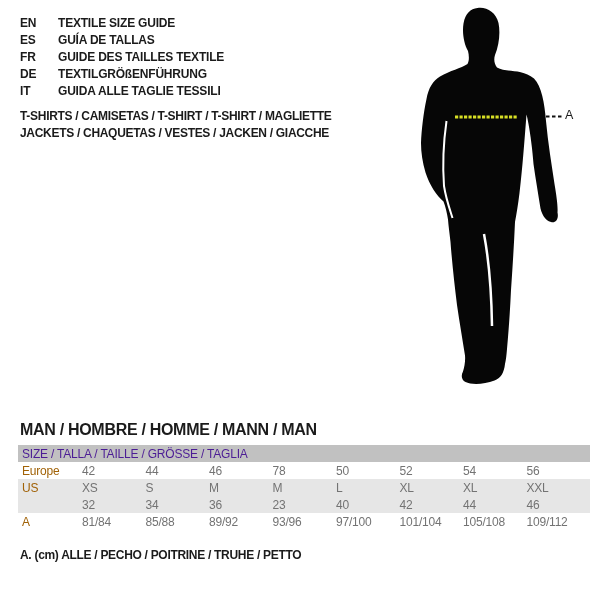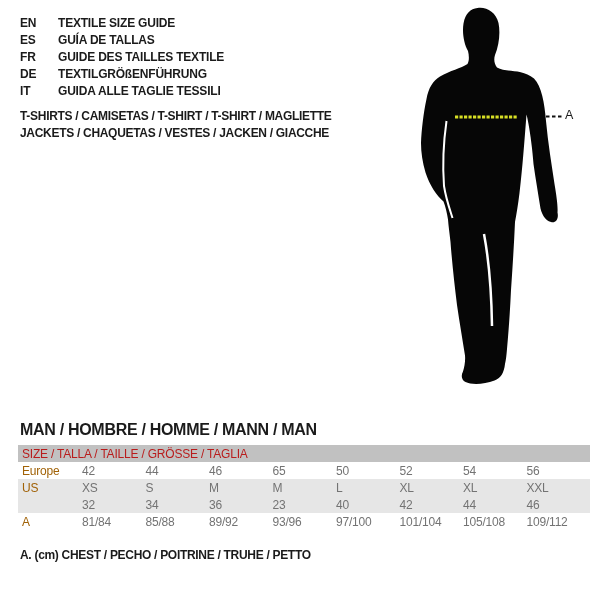--- a/index.html
+++ b/index.html
@@ -19,21 +19,21 @@
   .figure-svg{position:absolute;left:0;top:0;width:600px;height:600px;}
   .measure-label{
     position:absolute;left:565px;top:108px;font-size:12.5px;font-weight:500;letter-spacing:0;
   }
   
   .section-title{position:absolute;left:20px;top:421px;font-size:16px;font-weight:700;letter-spacing:-0.3px;white-space:nowrap;}
   
   .size-table{position:absolute;left:18px;top:445px;width:572px;font-size:12px;}
   .t-header{
     background:#c1c1c1;height:17px;display:flex;align-items:center;
-    padding-left:4px;font-weight:500;letter-spacing:-0.2px;color:#b91c1c;
+    padding-left:4px;font-weight:500;letter-spacing:-0.2px;color:#4c1d95;
   }
   .t-row{display:grid;grid-template-columns:64px repeat(8,1fr);align-items:center;height:17px;}
   .t-row.shaded{background:#e6e6e6;}
   .t-label{padding-left:4px;text-align:left;letter-spacing:-0.2px;color:#a16207;}
   .t-cell{letter-spacing:-0.2px;color:#737373;}
   
   .footnote{position:absolute;left:20px;top:548px;font-size:12px;font-weight:700;letter-spacing:-0.3px;white-space:nowrap;}
 </style>
 </head>
 <body>
@@ -113,21 +113,21 @@
   <div class="section-title">MAN / HOMBRE / HOMME / MANN / MAN</div>
 
   <div class="size-table">
     <div class="t-header">SIZE / TALLA / TAILLE / GRÖSSE / TAGLIA</div>
 
     <div class="t-row">
       <span class="t-label">Europe</span>
       <span class="t-cell">42</span>
       <span class="t-cell">44</span>
       <span class="t-cell">46</span>
-      <span class="t-cell">65</span>
+      <span class="t-cell">78</span>
       <span class="t-cell">50</span>
       <span class="t-cell">52</span>
       <span class="t-cell">54</span>
       <span class="t-cell">56</span>
     </div>
 
     <div class="t-row shaded">
       <span class="t-label">US</span>
       <span class="t-cell">XS</span>
       <span class="t-cell">S</span>
@@ -157,15 +157,15 @@
       <span class="t-cell">85/88</span>
       <span class="t-cell">89/92</span>
       <span class="t-cell">93/96</span>
       <span class="t-cell">97/100</span>
       <span class="t-cell">101/104</span>
       <span class="t-cell">105/108</span>
       <span class="t-cell">109/112</span>
     </div>
   </div>
 
-  <div class="footnote">A. (cm) CHEST / PECHO / POITRINE / TRUHE / PETTO</div>
+  <div class="footnote">A. (cm) ALLE / PECHO / POITRINE / TRUHE / PETTO</div>
 
 </div>
 
 </body></html>

